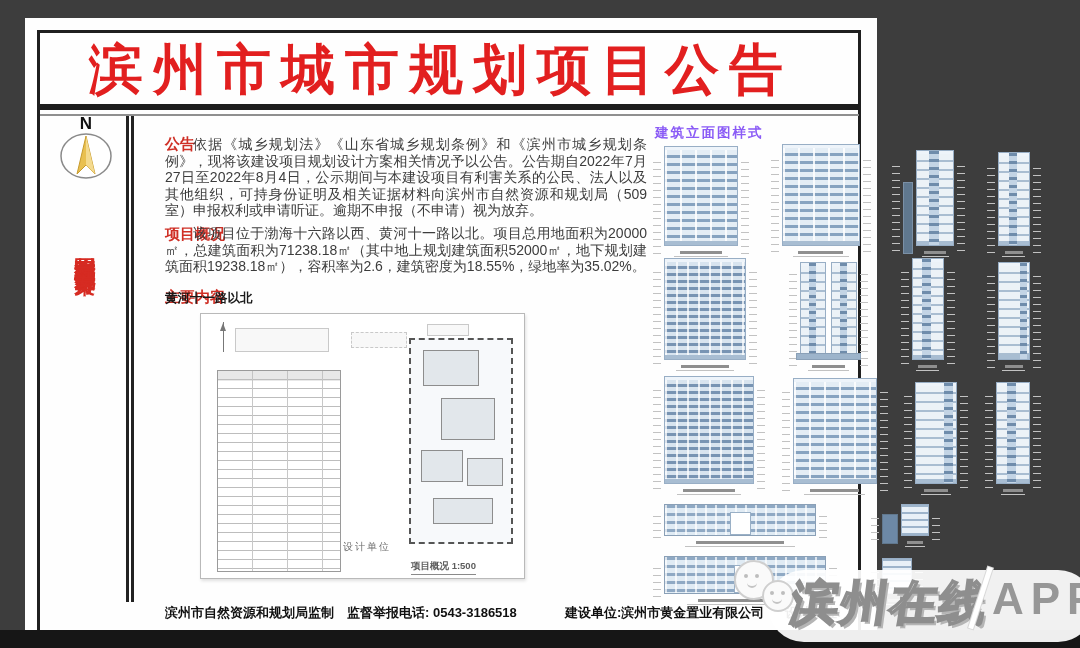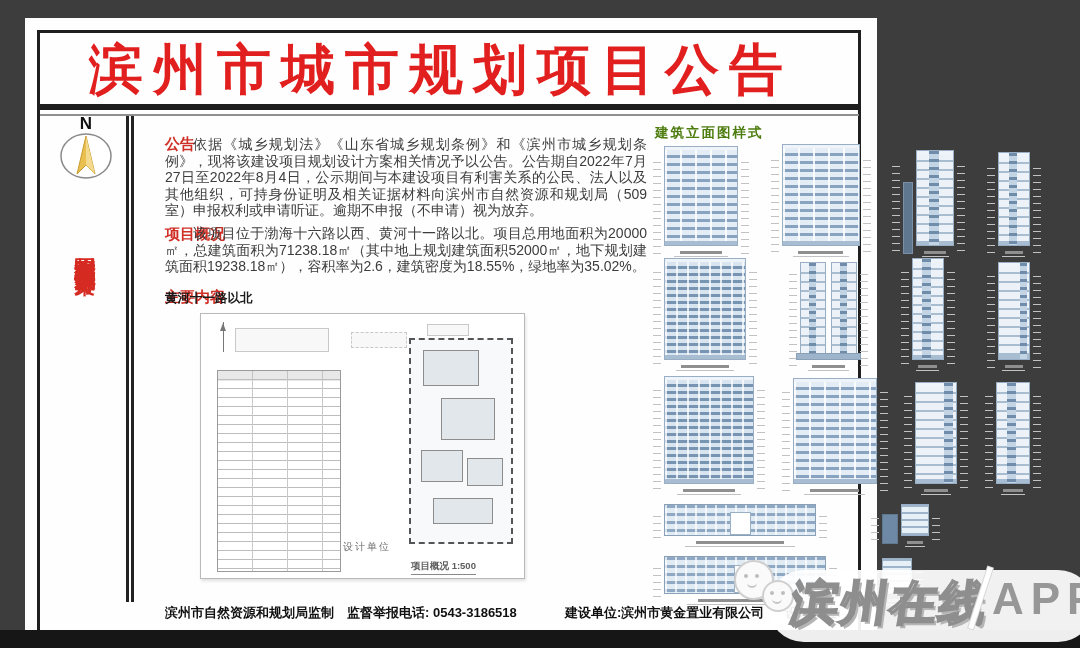--- a/index.html
+++ b/index.html
@@ -69,21 +69,21 @@
   }
   .plan-site{
     position:absolute;left:208px;top:24px;width:100px;height:202px;
     border:2px dashed #555;background:rgba(225,232,238,.25);
   }
   .ps-b{position:absolute;border:1px solid #8d8d8d;background:rgba(200,208,216,.45);}
   .plan-road{position:absolute;left:142px;top:226px;font-size:10px;color:#6e6e6e;letter-spacing:2px;}
   .plan-title{position:absolute;left:210px;top:246px;font-size:9.5px;color:#5c5c5c;font-weight:bold;border-bottom:1px solid #8a8a8a;padding-bottom:1px;}
 
   
-  .elev-h{position:absolute;left:630px;top:106px;font-size:13.5px;font-weight:bold;color:#4d7c0f;letter-spacing:2px;}
+  .elev-h{position:absolute;left:630px;top:106px;font-size:13.5px;font-weight:bold;color:#8b5cf6;letter-spacing:2px;}
   .erow{position:absolute;left:628px;width:388px;display:flex;justify-content:space-between;align-items:flex-end;}
   .cl{display:flex;align-items:flex-end;gap:3px;}
   .bw{display:flex;flex-direction:column;}
   .bld{
     position:relative;border:1px solid #98aec5;
     background:
       repeating-linear-gradient(to right, rgba(255,255,255,.85) 0 2px, transparent 2px 15px),
       repeating-linear-gradient(to bottom, #87a3c0 0 3px, #e4edf5 3px 8px);
     box-shadow:inset 0 3px 0 #eef4fa, inset 0 -4px 0 #a8bdd2;
   }

